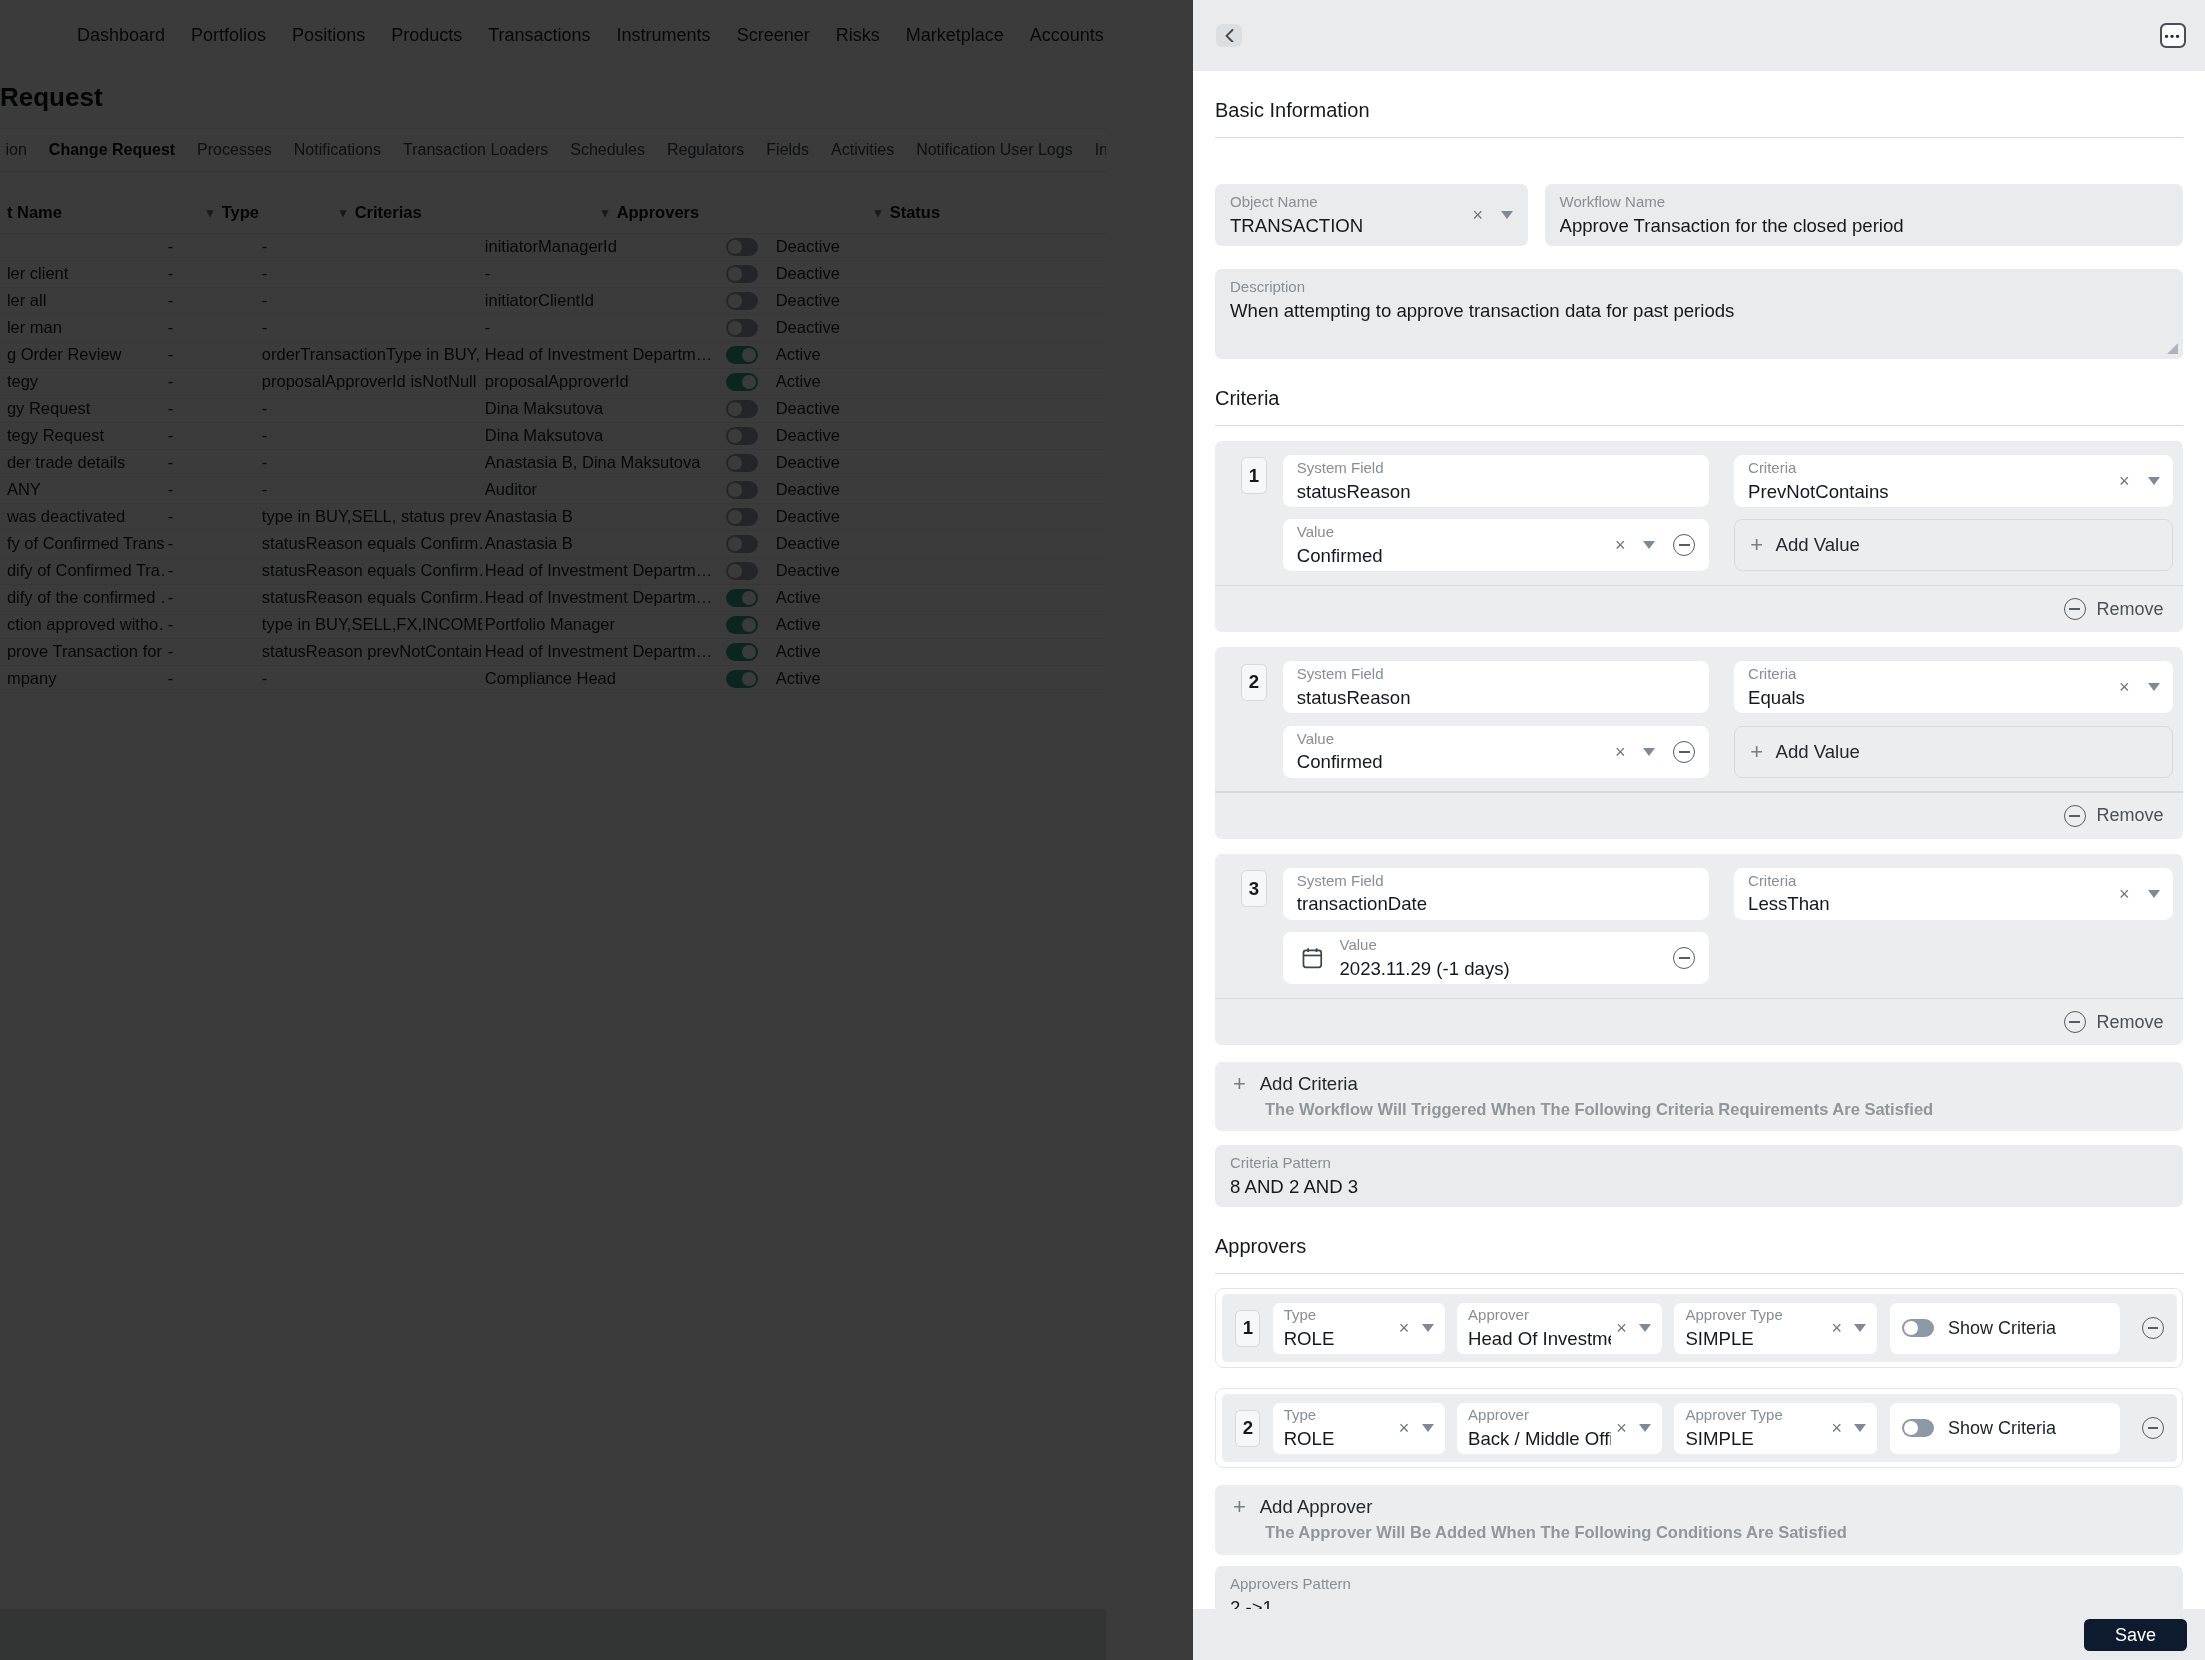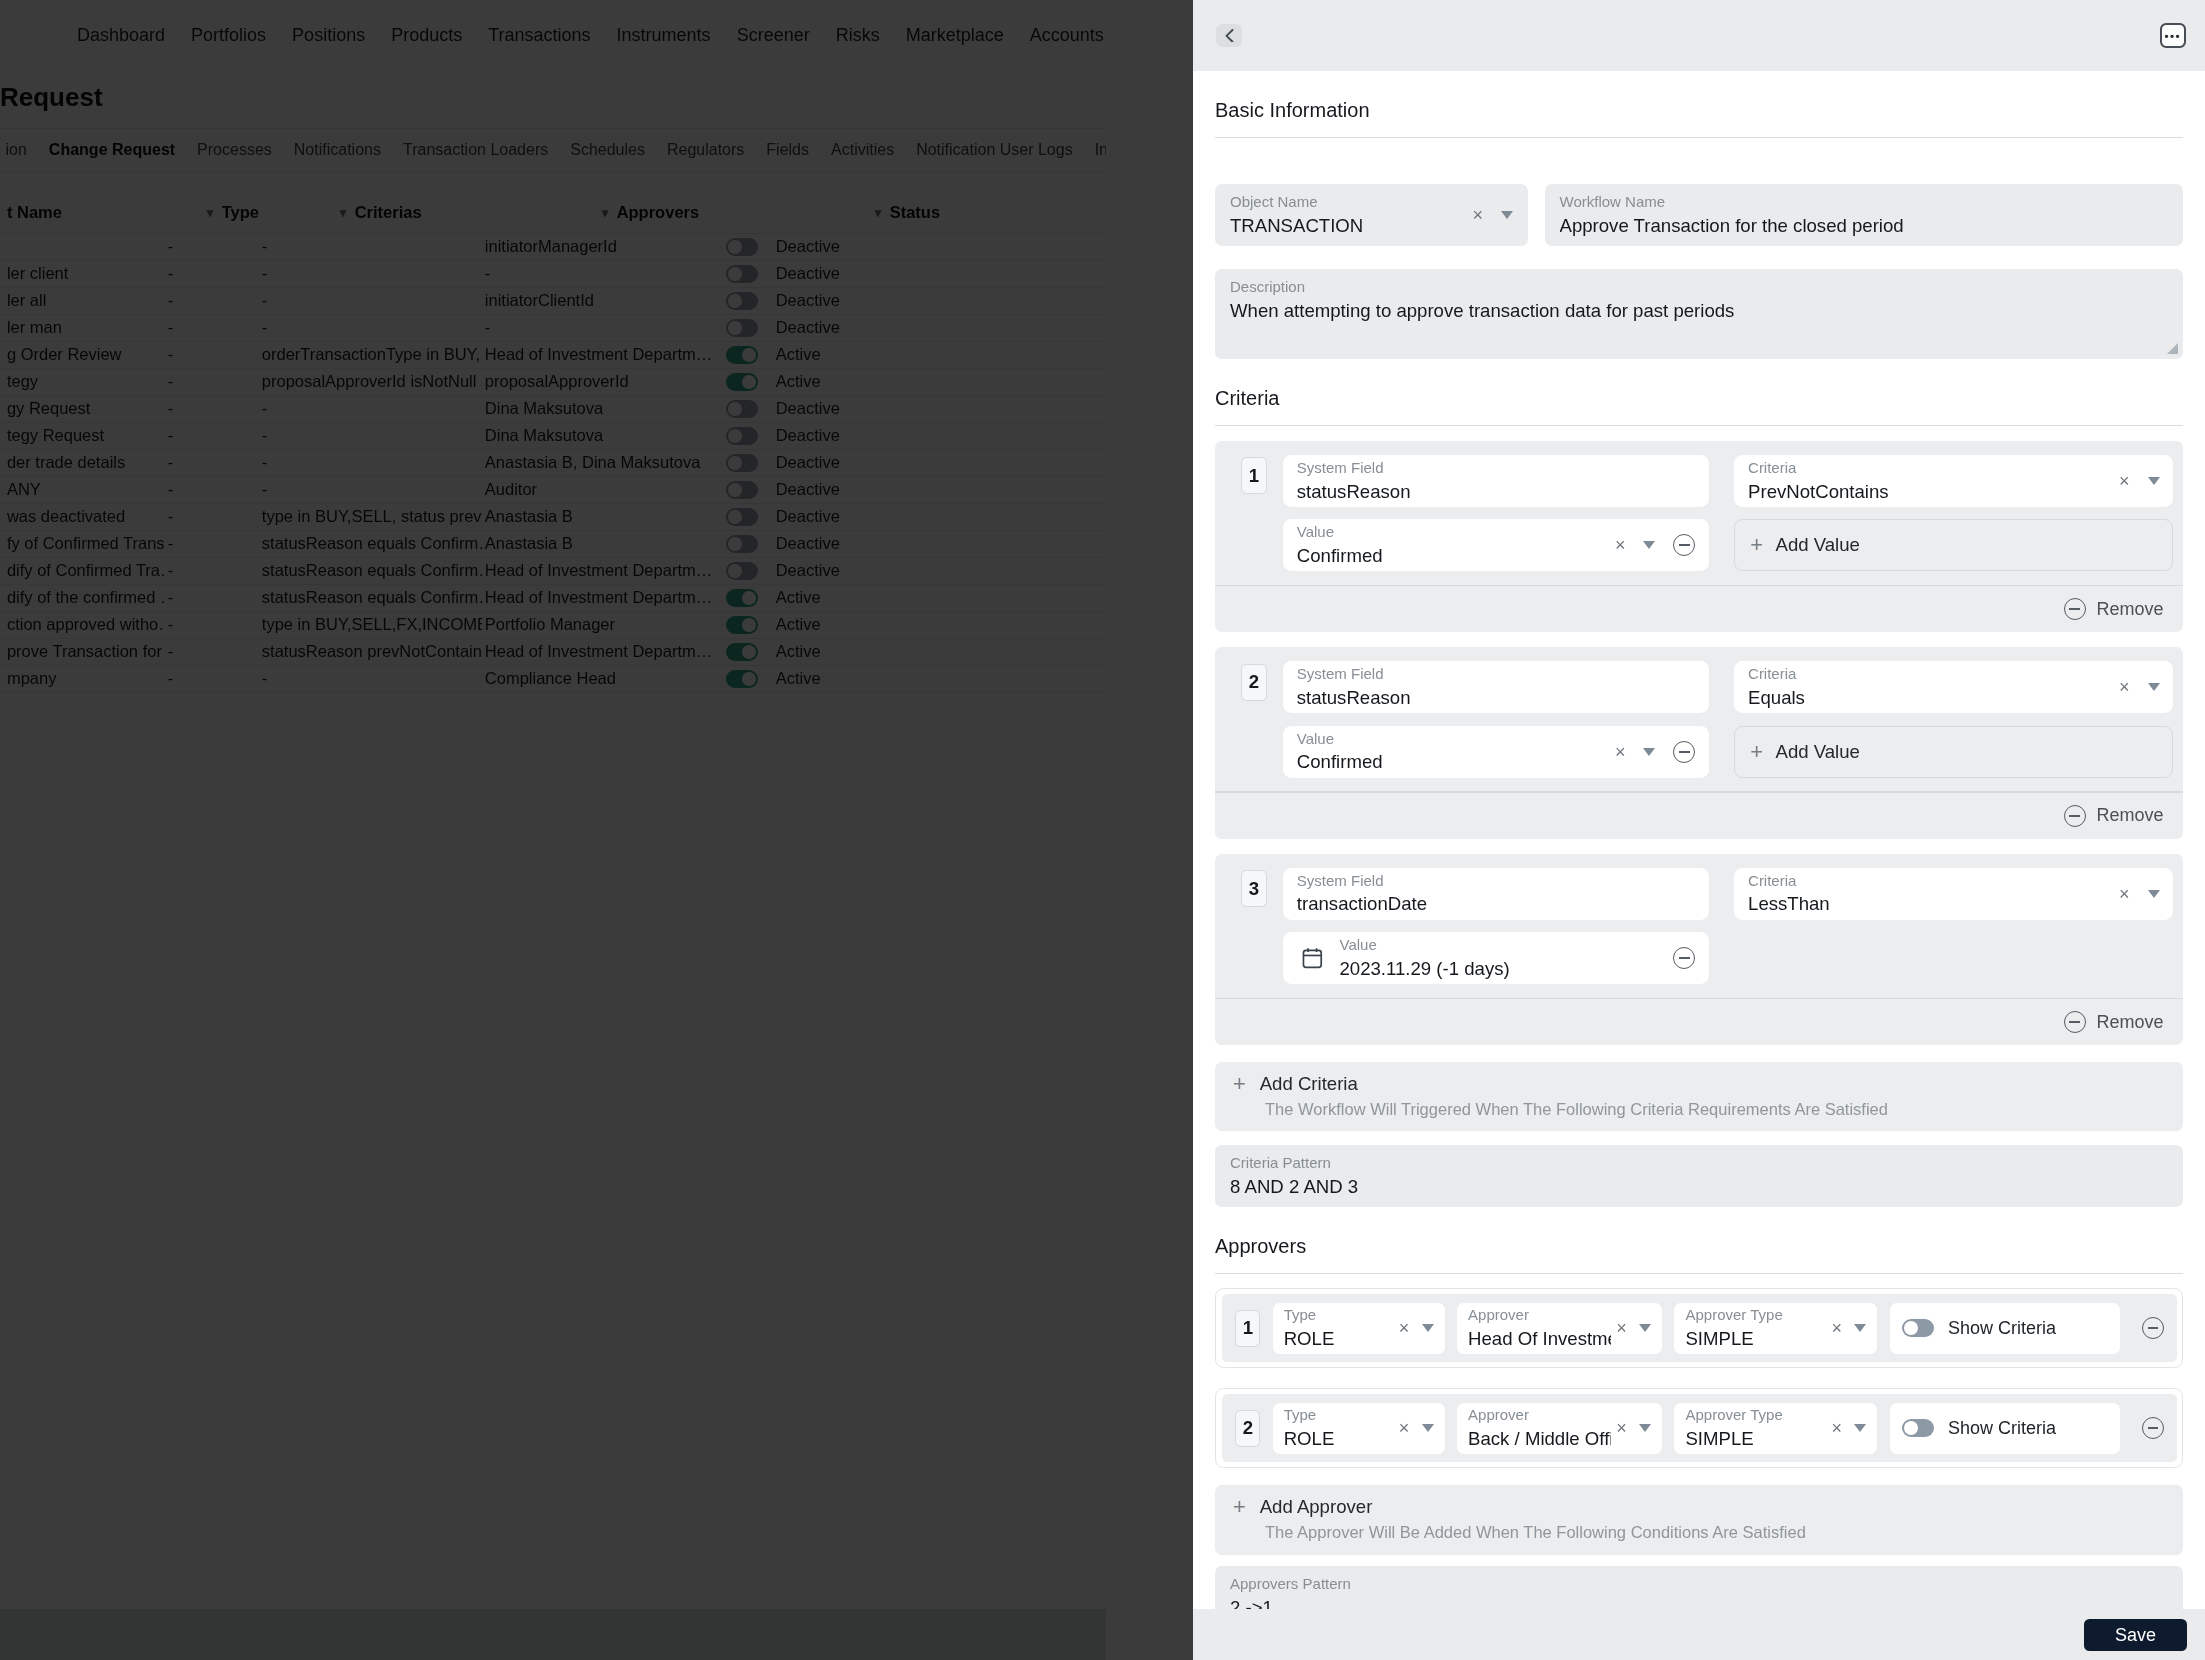--- a/index.html
+++ b/index.html
@@ -90,21 +90,21 @@
   .add-value { border:1.4px solid #d6dadc; border-radius:8.3px; background:transparent; height:52px;
                display:flex; align-items:center; gap:12.4px; padding-left:15px; font-size:18.6px; color:#23282d; cursor:pointer; }
   .plus { font-size:22px; color:#767d83; line-height:1; }
   .date-field { display:flex; align-items:center; padding-left:19.3px; gap:16.5px; }
   .crit-div { height:1.4px; background:#d7dadc; margin:13.8px -9.7px 0 -68px; }
   .remove-row { height:46px; display:flex; align-items:center; justify-content:flex-end; gap:11px;
                 padding-right:9.7px; font-size:18px; color:#4b5157; cursor:pointer; }
 
   .add-box { background:#ebedee; border-radius:6.9px; margin-top:16.5px; padding:11px 18px 12.4px 18px; cursor:pointer; }
   .add-box .addrow { display:flex; align-items:center; gap:13.8px; font-size:18.6px; color:#24292e; }
-  .add-box .addsub { margin:5.5px 0 0 32px; font-size:16.5px; color:#8f969c; }
+  .add-box .addsub { margin:5.5px 0 0 32px; font-size:16.5px; color:#8f969c;font-weight:bold; }
 
   .pattern { background:#e9ebec; border-radius:6.9px; margin-top:13.8px; padding:9px 15px; }
 
   
   .appr-card { border:1.4px solid #e2e5e7; border-radius:8.3px; background:#fff; padding:5.5px; margin-top:13.8px; }
   .appr-card + .appr-card { margin-top:19.3px; }
   .appr-inner { background:#ebedee; border-radius:5.5px; display:flex; align-items:center;
                 gap:12.4px; padding:8.3px 9.7px 8.3px 13.8px; }
   .appr-inner .badge { position:static; flex:none; width:25px; }
   .af { background:#fff; border-radius:6.9px; height:51px; padding:5.5px 11px; display:flex; align-items:center; flex:none; }

